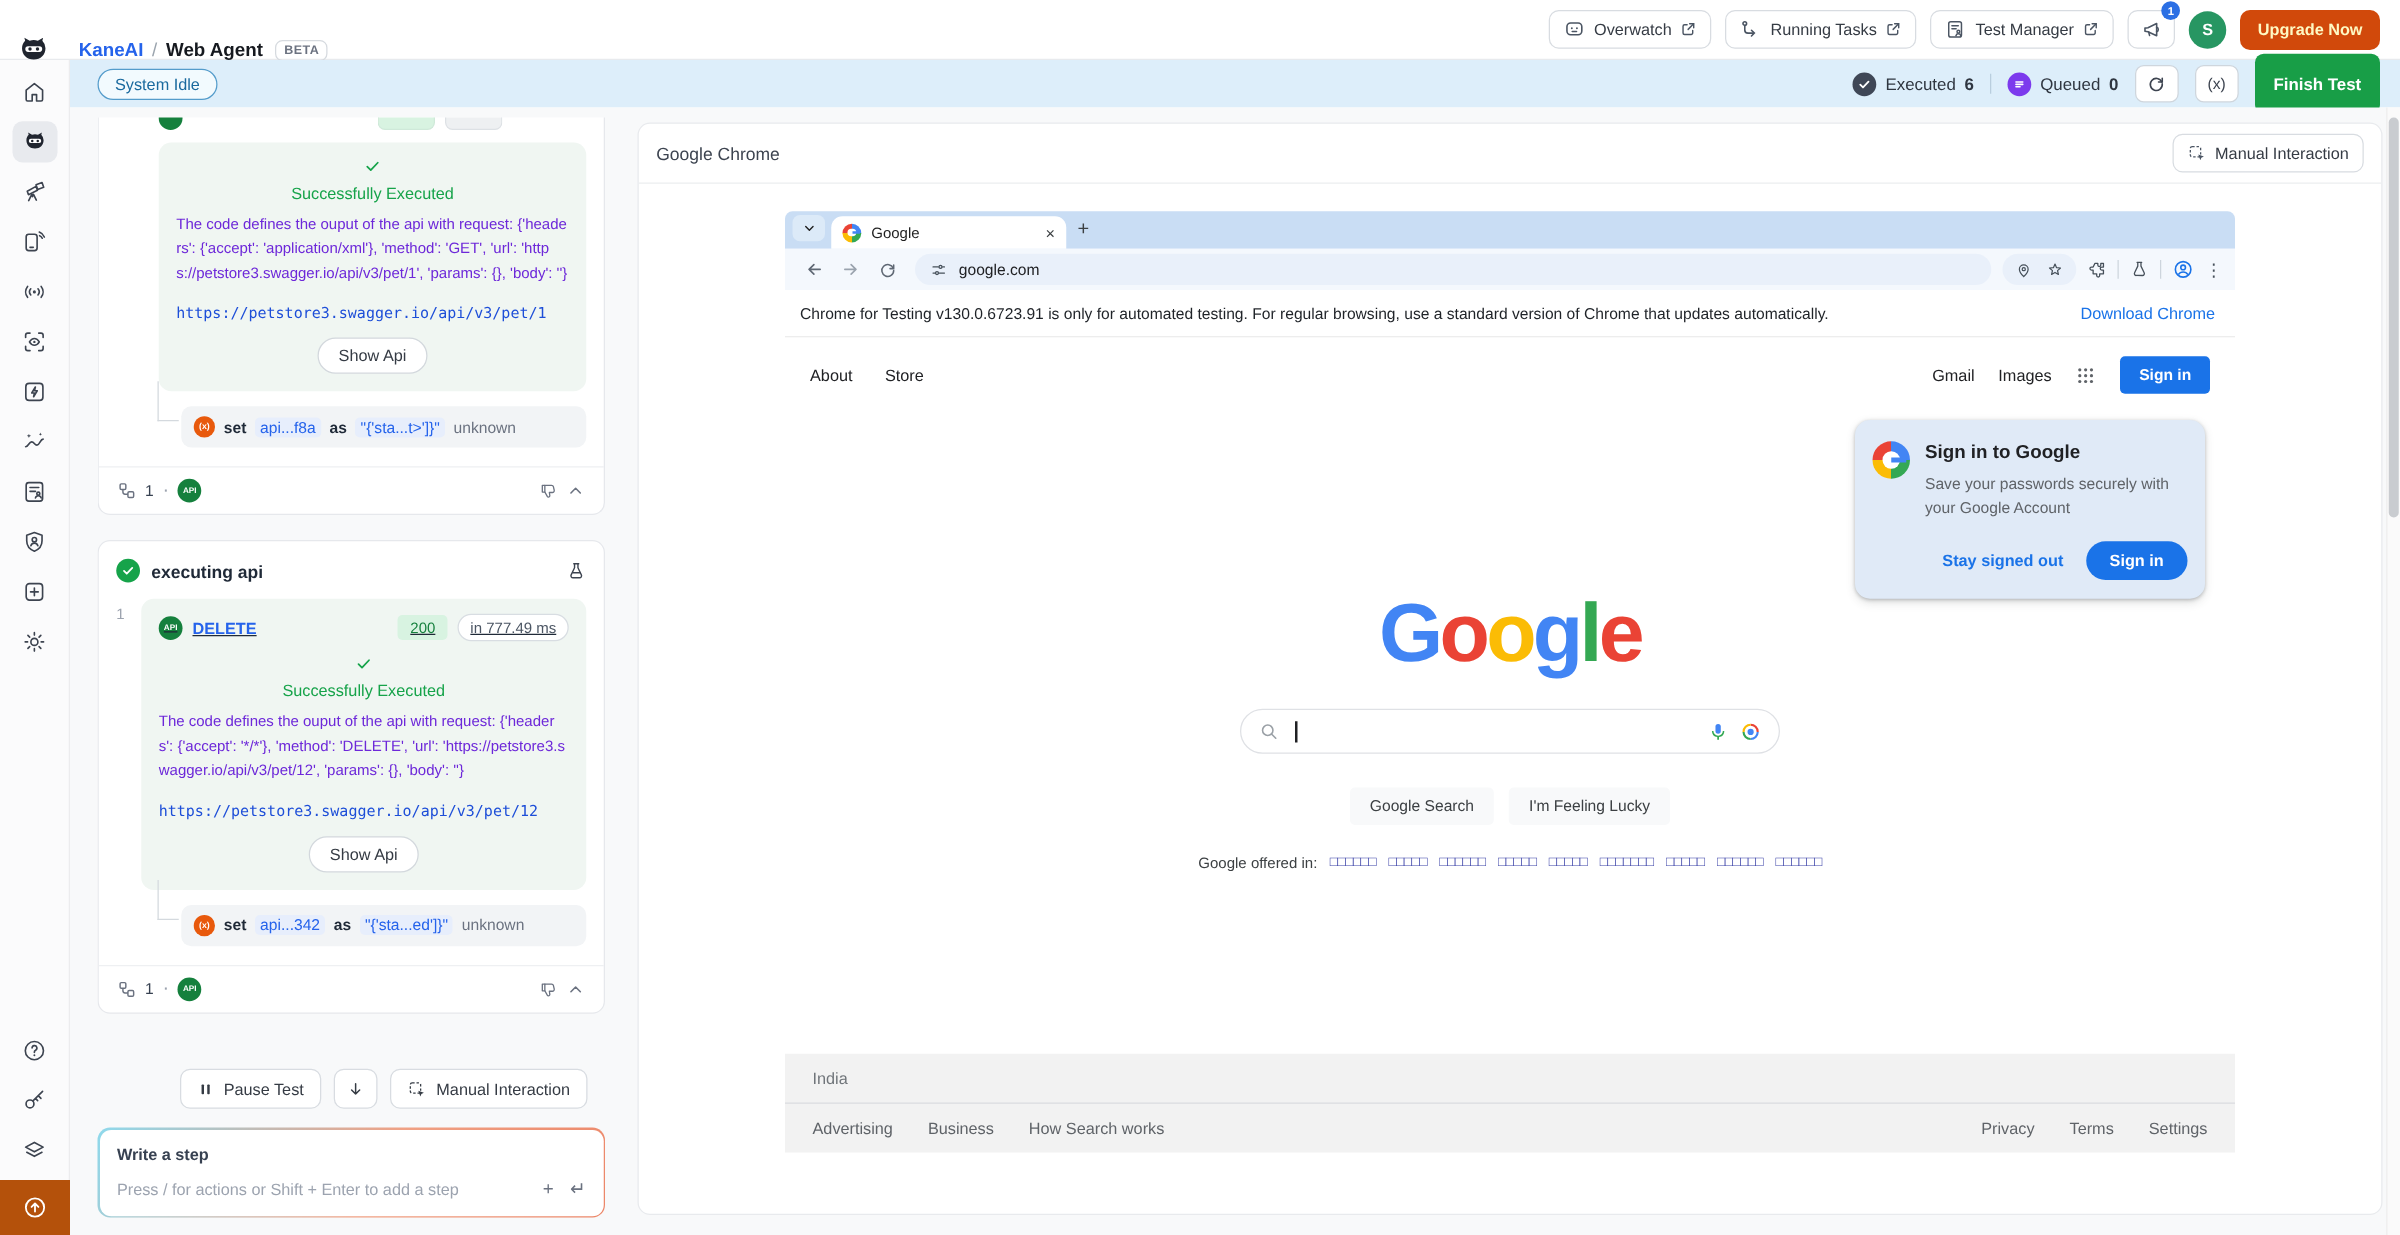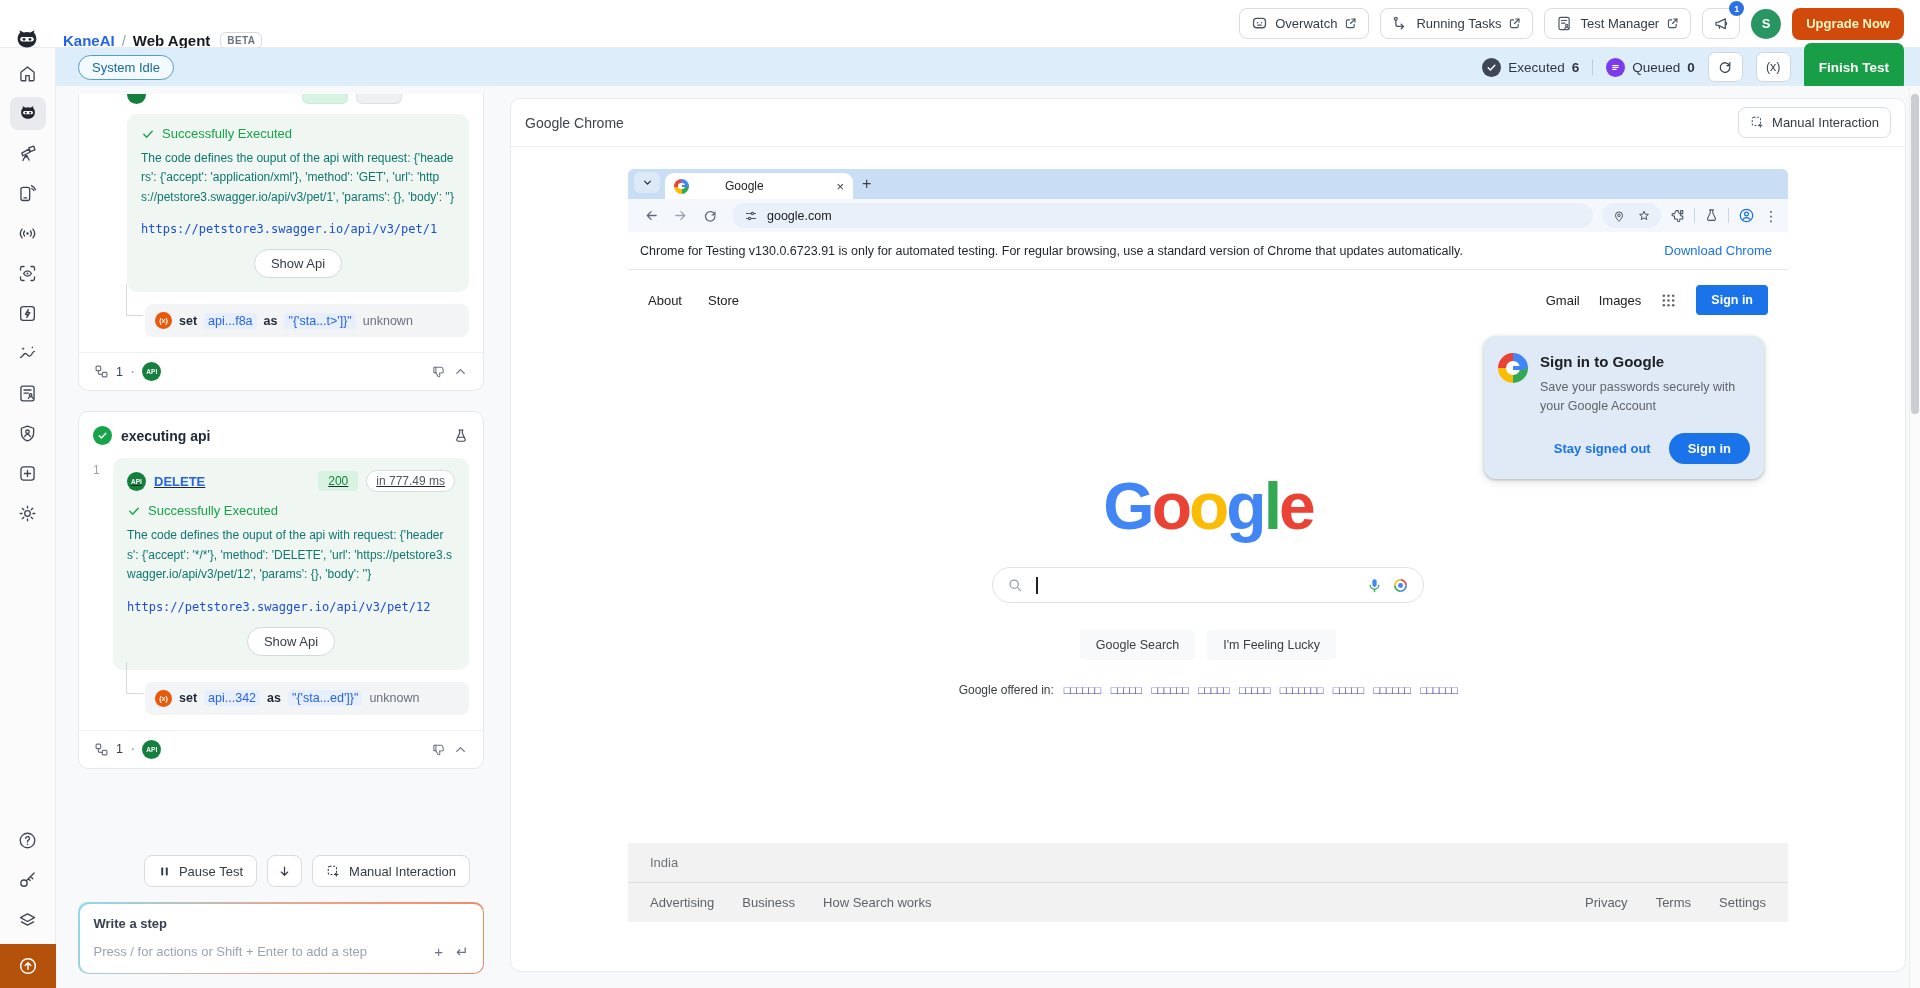--- a/index.html
+++ b/index.html
@@ -52,22 +52,22 @@
   
   .steps { width:406px; flex:none; display:flex; flex-direction:column; min-height:0; }
   .steps-scroll { flex:1; overflow:hidden; margin-top:8px; }
   .card { background:#fff; border:1px solid #e6e8ec; border-radius:10px; padding:14px 14px 0; margin-bottom:20px; }
   .card-cut { margin-top:-20px; border-top:none; border-top-left-radius:0; border-top-right-radius:0; }
   .frag-row { display:flex; gap:8px; margin:0 0 10px 34px; align-items:flex-end; }
   .frag-badge { width:19px; height:16px; border-radius:0 0 10px 10px; background:#15803d; }
   .frag-pill { width:46px; height:12px; border-radius:0 0 6px 6px; background:#eef0f2; border:1px solid #dde1e5; border-top:none; }
   .frag-pill.green { background:#d8f3e1; border-color:#cfe9d9; margin-left:148px; }
   .api-box { background:#f0f6f2; border-radius:10px; padding:12px 14px 14px; margin-left:34px; }
-  .success-row { display:flex; align-items:center; gap:7px; color:#16a34a; font-size:13px; }
-  .desc { font-size:12px; color:#0f766e; line-height:1.62; margin-top:8px; word-break:break-all; }
+  .success-row { display:flex; align-items:center; gap:7px; color:#16a34a; font-size:13px;flex-direction:column; }
+  .desc { font-size:12px; color:#6d28d9; line-height:1.62; margin-top:8px; word-break:break-all; }
   .url-line { font-family:"DejaVu Sans Mono",monospace; font-size:12px; color:#1d4ed8; margin-top:15px; word-break:break-all; }
   .showapi-row { display:flex; justify-content:center; margin-top:13px; }
   .showapi { border:1px solid #d3d8dd; background:#fff; border-radius:999px; font-size:13px; color:#353b44; padding:6px 16px; }
   .set-wrap { position:relative; margin-left:52px; padding:12px 0 2px; }
   .connector { position:absolute; left:-19px; top:-8px; width:17px; height:32px; border-left:1px solid #d4d9de; border-bottom:1px solid #d4d9de; }
   .set-row { background:#f2f4f6; border-radius:8px; display:flex; align-items:center; gap:7px; padding:8px 10px; font-size:12.5px; }
   .var-ico { width:17px; height:17px; flex:none; border-radius:50%; background:#e8590c; color:#fff; font-size:7px; display:flex; align-items:center; justify-content:center; font-weight:bold; }
   .set-kw { font-weight:bold; color:#1f2937; }
   .chip-var,.chip-val { color:#2563eb; background:#e7eefc; border-radius:4px; padding:1px 4px; white-space:nowrap; }
   .set-unknown { color:#6b7280; }
@@ -104,21 +104,21 @@
 
   
   .main-panel { flex:1; background:#fff; border:1px solid #e8eaed; border-radius:10px; margin:12px 0 16px; display:flex; flex-direction:column; overflow:hidden; min-width:0; }
   .panel-head { display:flex; align-items:center; justify-content:space-between; padding:8px 14px; border-bottom:1px solid #eceef0; min-height:46px; }
   .panel-title { font-size:14px; color:#3d4450; }
 
   .browser { width:1160px; margin:22px auto 0; flex:none; }
   .tabstrip { background:#c9ddf4; height:30px; display:flex; align-items:flex-end; padding-left:6px; border-radius:6px 6px 0 0; }
   .tab-chevron { width:26px; height:21px; margin:0 5px 4px 0; border-radius:6px; background:#dceaf8; display:flex; align-items:center; justify-content:center; color:#1f1f1f; align-self:center; }
   .tab { background:#fff; height:26px; width:188px; border-radius:9px 9px 0 0; display:flex; align-items:center; padding:0 9px; gap:8px; }
-  .tab-title { font-size:12px; color:#1f1f1f; flex:1;margin-left:28px; }
+  .tab-title { font-size:12px; color:#1f1f1f; flex:1; }
   .tab-close { font-size:13px; color:#3c4043; }
   .gmark { position:relative; border-radius:50%; background:conic-gradient(from -90deg,#ea4335 0 25%,#4285f4 25% 50%,#34a853 50% 75%,#fbbc05 75% 100%); flex:none; }
   .gmark::before { content:''; position:absolute; inset:27%; background:#fff; border-radius:50%; }
   .gmark::after { content:''; position:absolute; left:50%; right:9%; top:42%; bottom:42%; background:#4285f4; }
   .fav-15 { width:15px; height:15px; }
   .g-30 { width:30px; height:30px; }
   .newtab { font-size:16px; color:#3c4043; margin:0 0 0 9px; align-self:center; }
   .toolbar { background:#f4f8fd; height:33px; display:flex; align-items:center; padding:0 10px; gap:2px; }
   .nav-ico { width:27px; height:26px; display:flex; align-items:center; justify-content:center; color:#5f6874; border-radius:50%; }
   .nav-ico.dim { color:#9aa3ae; }

